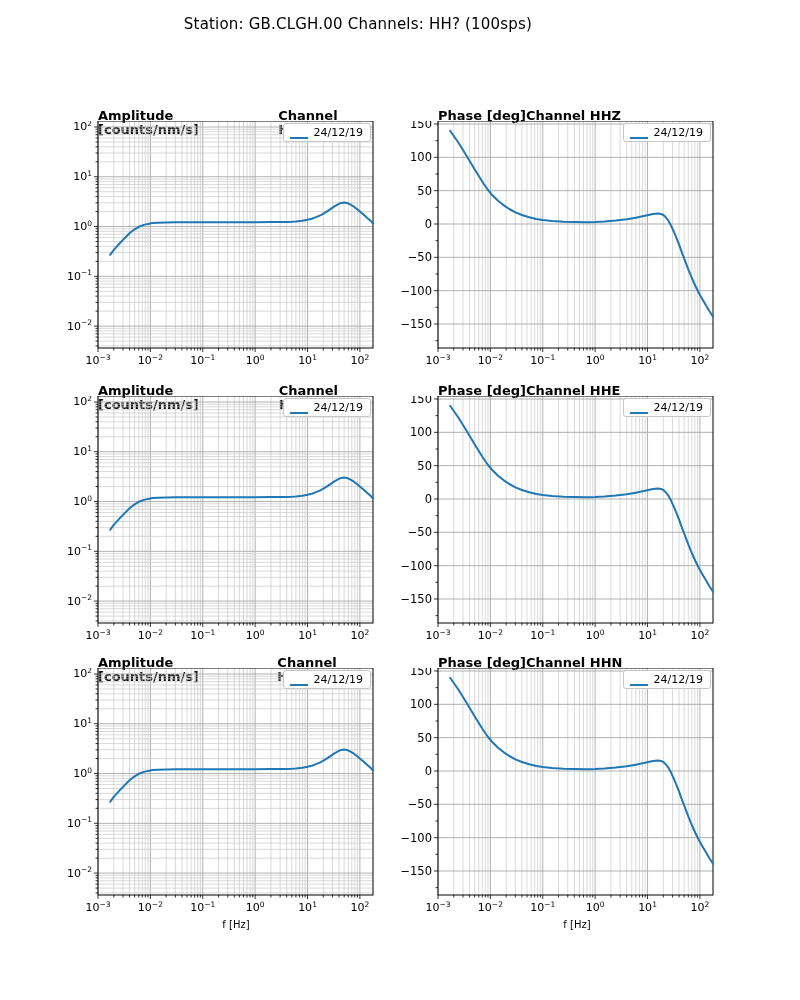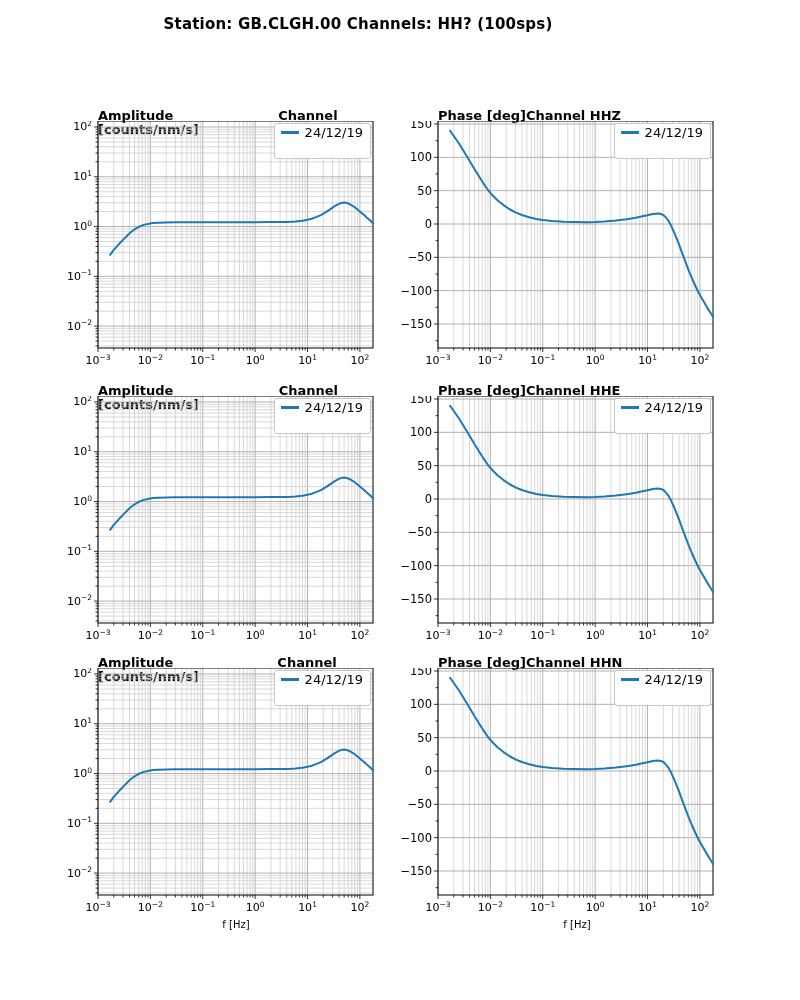--- a/index.html
+++ b/index.html
@@ -1,29 +1,29 @@
 <!DOCTYPE html>
 <html><head>
 <meta charset="utf-8">
 <style>
   html,body{margin:0;padding:0}
   body{width:800px;height:1000px;background:#ffffff;position:relative;overflow:hidden;
        font-family:"DejaVu Sans",sans-serif;color:#000}
   .fig-title{position:absolute;top:15px;left:0;width:716px;text-align:center;
-             font-size:15px;font-weight:bold;letter-spacing:.2px}
+             font-size:15px;font-weight:normal;letter-spacing:.2px}
   .subplot{position:absolute;width:345px;height:298px}
   .col0{left:40px}.col1{left:380px}
   .row0{top:95px}.row1{top:370px}.row2{top:642px}
   .sp-head{position:absolute;left:58px;right:12px;top:14px;display:flex;
            font-size:13px;font-weight:bold;line-height:14px}
   .plot{position:absolute;left:0;top:26px}
   svg text{font-family:"DejaVu Sans",sans-serif;fill:#000}
   .legend{position:absolute;top:28px;right:14px;background:#ffffff;border:1px solid #c6c6c6;
-          border-radius:3px;padding:2px 7px 19px 6px;display:flex;align-items:center;
-          font-size:13px;line-height:13px}
+          border-radius:3px;padding:2px 7px 2px 6px;display:flex;align-items:flex-end;
+          font-size:11px;line-height:13px}
   .legend-line{display:inline-block;width:18px;height:2.5px;margin-right:6px;background:#1f77b4}
   .x-axis-label{position:absolute;top:919px;transform:translateX(-50%);font-size:10px}
   .xl0{left:236px}.xl1{left:577px}
 </style>
 </head>
 <body>
 
 <div class="fig-title">Station: GB.CLGH.00 Channels: HH? (100sps)</div>
 
 <div class="subplot col0 row0">

